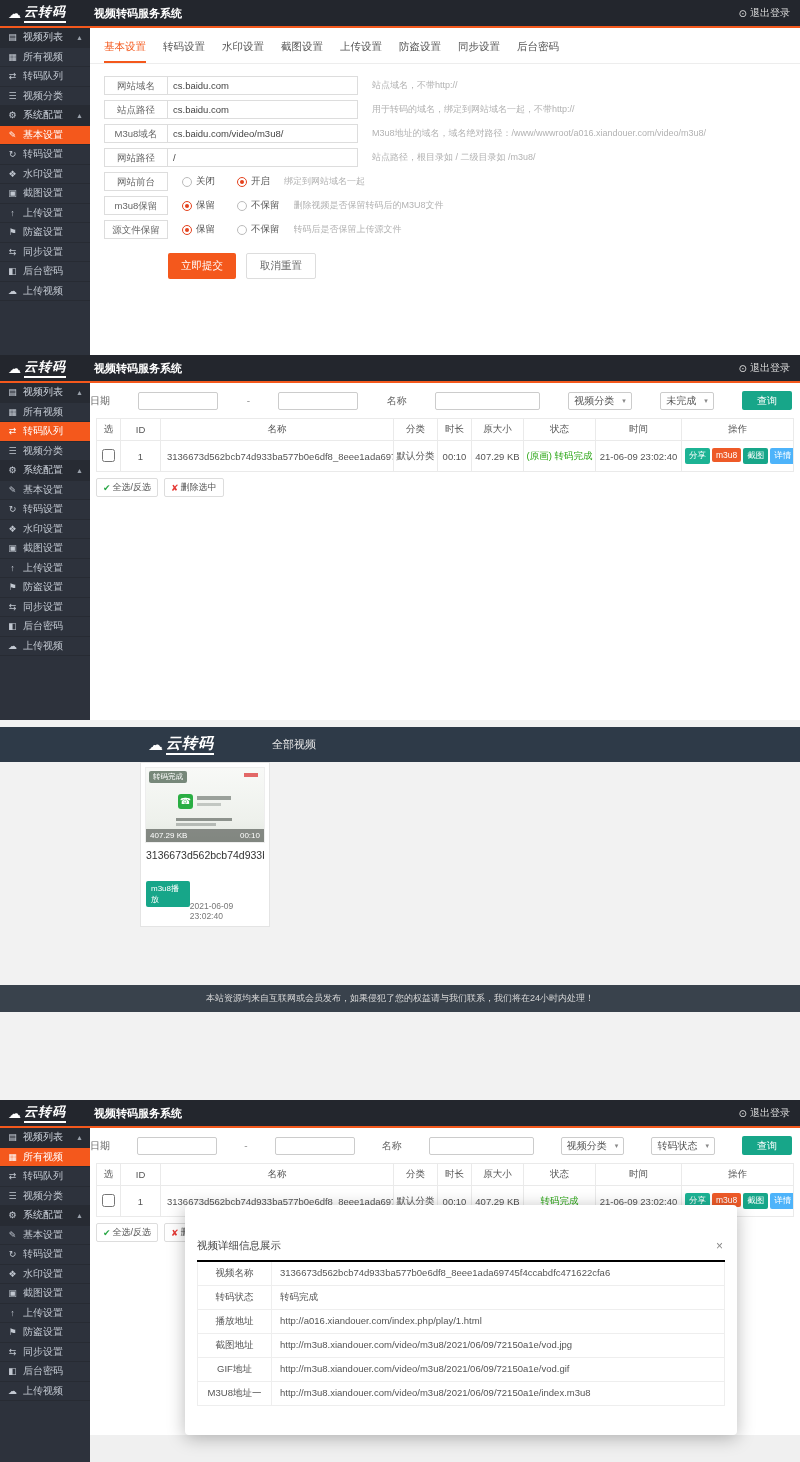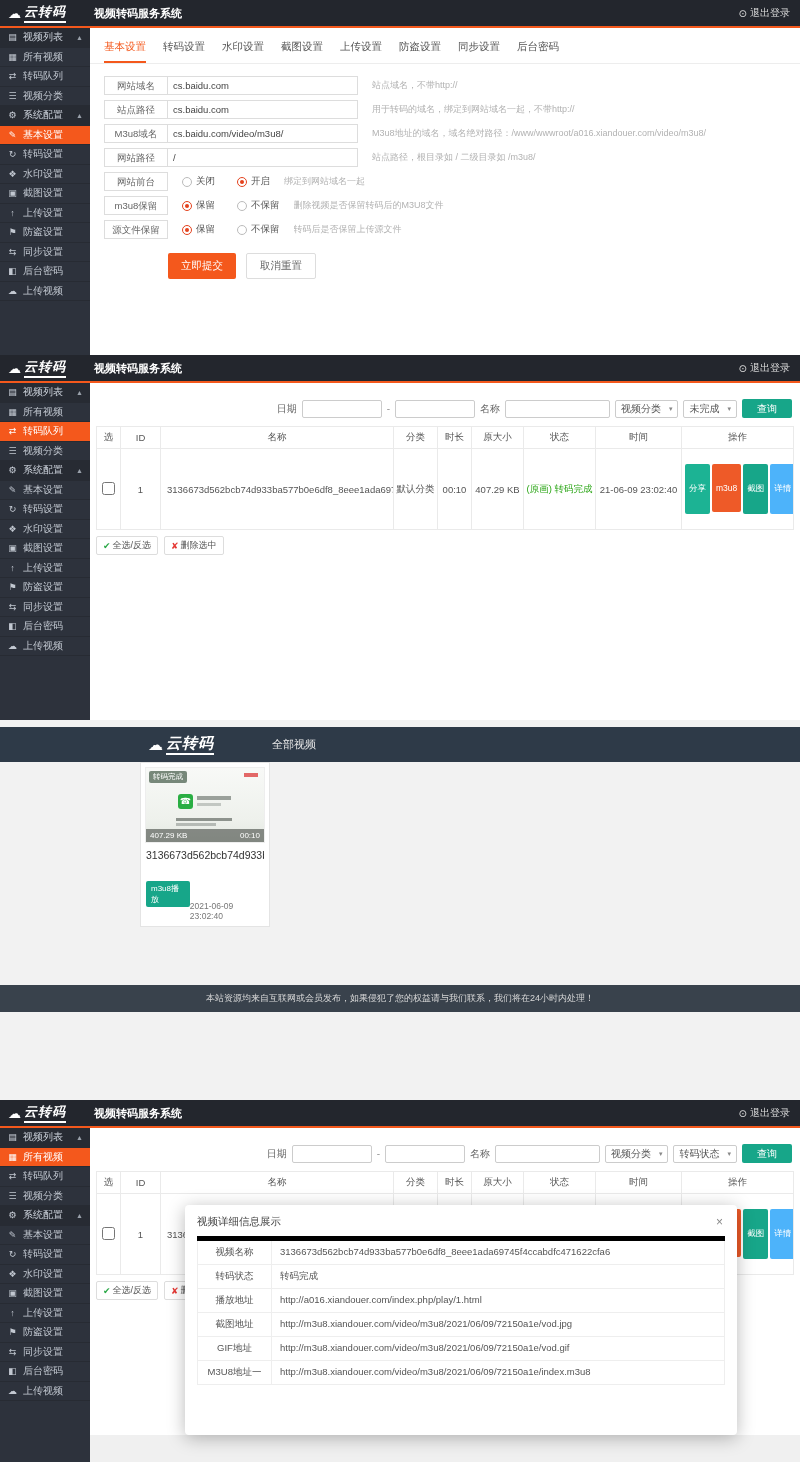--- a/index.html
+++ b/index.html
@@ -39,33 +39,33 @@
   .radio { display:flex; align-items:center; gap:4px; cursor:pointer; }
   .rdot { width:10px; height:10px; border:1px solid #bbb; border-radius:50%; background:#fff; position:relative; flex:none; }
   .rdot.on { border-color:#e4421d; }
   .rdot.on::after { content:""; position:absolute; left:2px; top:2px; width:4px; height:4px; border-radius:50%; background:#e4421d; }
   .fhint { margin-left:14px; font-size:9px; color:#b2b2b2; white-space:nowrap; overflow:hidden; }
   .formbtns { margin:14px 0 0 64px; display:flex; gap:10px; }
   .bsubmit { background:#f4581c; color:#fff; border:none; font-size:10.5px; padding:5px 13px; border-radius:2px; cursor:pointer; font-family:inherit; }
   .breset { background:#fff; color:#666; border:1px solid #ddd; font-size:10.5px; padding:5px 13px; border-radius:2px; cursor:pointer; font-family:inherit; }
 
   
-  .fbar { display:flex; justify-content:flex-end; align-items:center; gap:5px; font-size:10px; color:#666; padding:16px 8px 8px 0; }
+  .fbar { display:flex; justify-content:space-between; align-items:center; gap:5px; font-size:10px; color:#666; padding:8px 8px 8px 0; }
   .fin { width:80px; height:18px; border:1px solid #ccc; border-radius:2px; font-size:10px; padding:0 4px; outline:none; font-family:inherit; }
   .fin.wide { width:105px; }
   .fsep { color:#999; }
   .fsel { border:1px solid #ccc; border-radius:2px; height:18px; display:flex; align-items:center; gap:8px; padding:0 5px; color:#555; cursor:pointer; background:#fff; }
   .fsel .arr { font-size:7px; color:#888; }
   .fsearch { background:#17a689; color:#fff; border:none; border-radius:2px; font-size:10px; padding:3px 15px; height:19px; cursor:pointer; font-family:inherit; }
   .vt { width:calc(100% - 12px); margin:0 6px; border-collapse:collapse; font-size:9.5px; color:#555; table-layout:fixed; }
   .vt th { border:1px solid #eaeaea; font-weight:normal; padding:4px 2px; color:#555; }
   .vt td { border:1px solid #eaeaea; padding:7px 2px; text-align:center; overflow:hidden; white-space:nowrap; }
   .vt .tname { text-align:left; padding-left:6px; color:#555; }
   .tgreen { color:#2aa515; }
-  .ab { display:inline-block; color:#fff; font-size:8.5px; padding:19px 4px; border-radius:2px; margin:8px 1px; cursor:pointer; }
+  .ab { display:inline-block; color:#fff; font-size:8.5px; padding:2px 4px; border-radius:2px; margin:0 1px; cursor:pointer; }
   .ab1 { background:#1cb394; } .ab2 { background:#ee5a28; } .ab3 { background:#17a689; } .ab4 { background:#4db3fa; }
   .selrow { display:flex; gap:6px; padding:6px 0 0 6px; }
   .bmini { background:#fff; border:1px solid #ddd; border-radius:2px; font-size:9px; color:#555; padding:2px 6px; display:flex; gap:2px; align-items:center; cursor:pointer; font-family:inherit; }
   .gi { color:#28a745; font-size:9px; } .ri { color:#e53935; font-size:9px; }
 
   
   .fgap { height:7px; background:#f2f2f2; }
   .fhead { height:35px; background:#2e3a48; display:flex; align-items:center; color:#fff; }
   .flogo { margin-left:148px; display:flex; align-items:center; gap:3px; cursor:pointer; }
   .flogo .cloud { font-size:15px; }
@@ -84,23 +84,23 @@
   .microlines div:first-child { width:56px; } .microlines div:last-child { width:40px; background:#b5bab5; }
   .tbar { position:absolute; bottom:0; left:0; right:0; background:rgba(50,55,50,.55); color:#fff; font-size:8px; display:flex; justify-content:space-between; padding:2px 4px; }
   .ctitle { font-size:10.5px; color:#333; margin:6px 1px 6px; white-space:nowrap; overflow:hidden; cursor:pointer; }
   .cfoot { display:flex; justify-content:space-between; align-items:center; padding:0 1px; }
   .playbtn { background:#17a689; color:#fff; font-size:8px; padding:2px 5px; border-radius:2px; cursor:pointer; }
   .cdate { font-size:8.5px; color:#777;margin-top:34px; }
   .ffoot { position:absolute; left:0; right:0; top:265px; height:27px; background:#39424c; color:#d8d8d8; font-size:9px; display:flex; align-items:center; justify-content:center; }
 
   
   .modal { position:absolute; left:185px; top:105px; width:552px; height:230px; background:#fff; border-radius:4px; box-shadow:0 3px 18px rgba(0,0,0,.28); z-index:9; }
-  .mhead { display:flex; justify-content:space-between; align-items:center; padding:10px 12px 7px; font-size:10.5px; color:#444; }
+  .mhead { display:flex; justify-content:space-between; align-items:center; padding:10px 12px 7px; font-size:10.5px; color:#444;margin-top:24px; }
   .mclose { color:#888; font-size:12px; cursor:pointer; padding:0 2px; }
-  .mbody { margin:0 12px; border-top:5px solid #000000; }
+  .mbody { margin:0 12px; border-top:2px solid #000000; }
   .mrow { display:flex; border:1px solid #eee; border-top:none; font-size:9.5px; }
   .mlabel { width:74px; flex:none; padding:5px 4px; color:#555; border-right:1px solid #eee; text-align:center; }
   .mvalue { flex:1; padding:5px 8px; color:#555; white-space:nowrap; overflow:hidden; }
   .s4bottom { height:27px; background:#f0f0f0; position:absolute; bottom:0; left:0; right:0; }
 </style>
 </head>
 <body>
 
 <div id="page">
 

